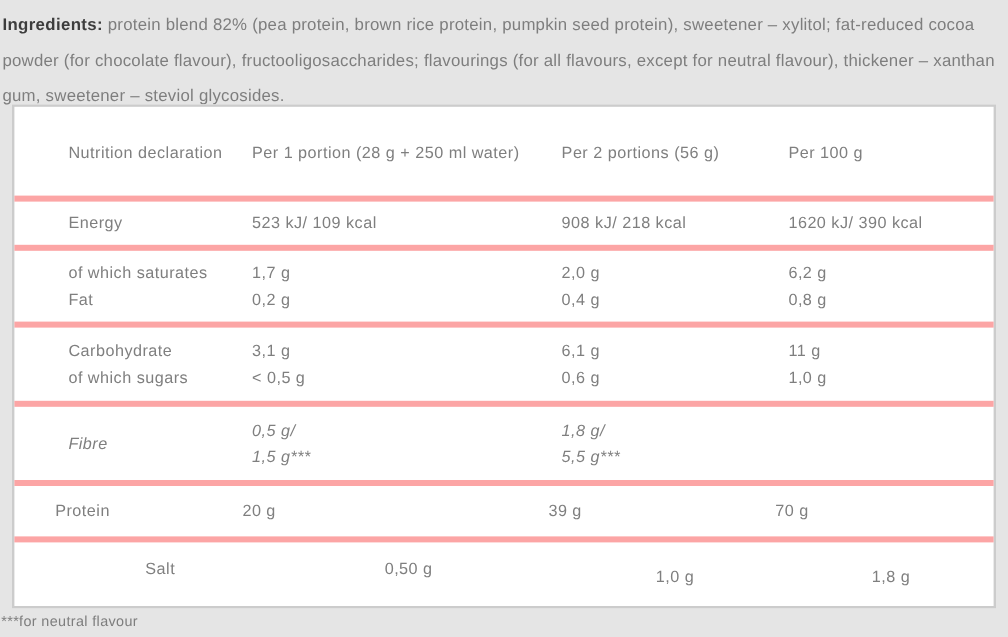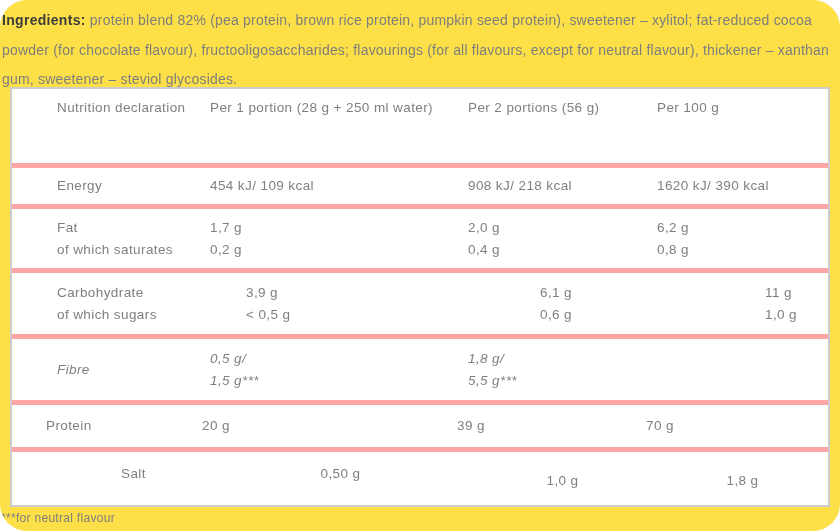--- a/index.html
+++ b/index.html
@@ -1,43 +1,43 @@
 <!DOCTYPE html>
 <html><head>
 <meta charset="utf-8">
 <style>
   * { margin:0; padding:0; box-sizing:border-box; }
   html,body { background:#ffffff; }
   body { font-family:"Liberation Sans","DejaVu Sans",sans-serif; }
   .page {
-    position:relative; width:840px; height:531px; background:#fde047; overflow:hidden;border-radius:27px;
+    position:relative; width:840px; height:531px; background:#e5e5e5; overflow:hidden;
   }
   
   .ingredients {
     position:absolute; left:2px; top:6px; width:836px;
     font-size:14px; line-height:29.5px; letter-spacing:0.2px;
     color:#7e7e7e; font-weight:400;
   }
   .ingredients b { color:#3d3d3d; font-weight:700; letter-spacing:0.3px; }
   
   .ntable {
     position:absolute; left:10px; top:87px; width:820px; height:420px;
     border:2px solid #cccccc; background:#fff;
   }
   .row {
     display:grid; grid-template-columns:153px 258px 189px 1fr;
     padding-left:45px; align-items:center;
     border-top:5px solid #fca5a5;
     color:#7f7f7f; font-size:13.5px; letter-spacing:0.4px;
   }
   .row .cell span { display:block; line-height:22px; white-space:nowrap; }
-  .r-header { height:74px; border-top:none; align-items:start; padding-top:8px; }
+  .r-header { height:74px; border-top:none; align-items:start; padding-top:28px; }
   .r-energy { height:41px; }
   .r-fat    { height:64px; }
-  .r-carb   { height:66px;gap:36px; }
+  .r-carb   { height:66px; }
   .r-fibre  { height:66px;font-style:italic; }
   .r-protein{ height:47px;padding-left:34px; }
   .r-salt   { height:54px; align-items:start; padding-top:11px;text-align:center; }
   .r-salt .drop { margin-top:7px; }
   .nudge { margin-left:3px; }
   
   .footnote {
     position:absolute; left:1px; top:511px;
     font-size:12px; letter-spacing:0.3px; color:#7e7e7e;
   }
@@ -64,34 +64,34 @@
       <div class="cell">
           <span>Per 100 g</span>
         </div>
     </div>
 
     <div class="row r-energy">
       <div class="cell">
           <span>Energy</span>
         </div>
       <div class="cell">
-          <span>454 kJ/ 109 kcal</span>
+          <span>523 kJ/ 109 kcal</span>
         </div>
       <div class="cell">
           <span>908 kJ/ 218 kcal</span>
         </div>
       <div class="cell">
           <span>1620 kJ/ 390 kcal</span>
         </div>
     </div>
 
     <div class="row r-fat">
       <div class="cell">
+        <span>of which saturates</span>
         <span>Fat</span>
-        <span>of which saturates</span>
       </div>
       <div class="cell">
         <span>1,7 g</span>
         <span>0,2 g</span>
       </div>
       <div class="cell">
         <span>2,0 g</span>
         <span>0,4 g</span>
       </div>
       <div class="cell">
@@ -99,21 +99,21 @@
         <span>0,8 g</span>
       </div>
     </div>
 
     <div class="row r-carb">
       <div class="cell">
         <span>Carbohydrate</span>
         <span>of which sugars</span>
       </div>
       <div class="cell">
-        <span>3,9 g</span>
+        <span>3,1 g</span>
         <span>&lt; 0,5 g</span>
       </div>
       <div class="cell">
         <span>6,1 g</span>
         <span>0,6 g</span>
       </div>
       <div class="cell">
         <span>11 g</span>
         <span>1,0 g</span>
       </div>

